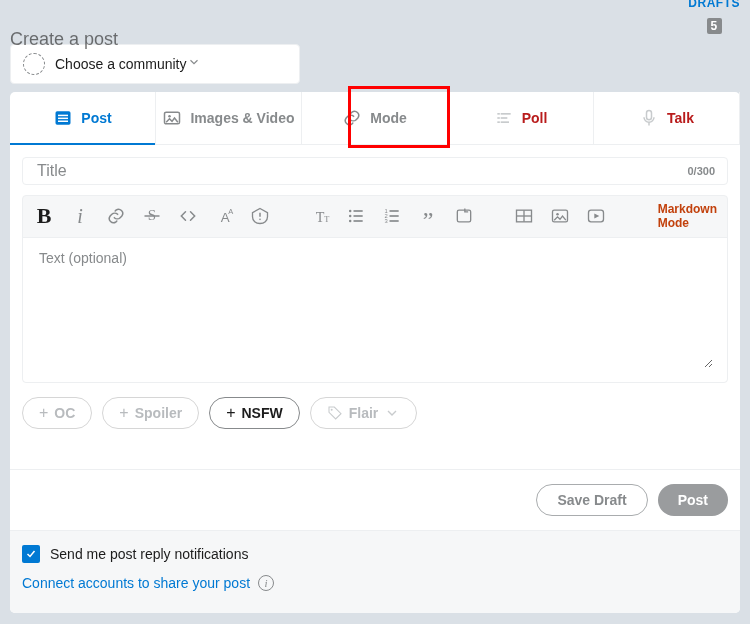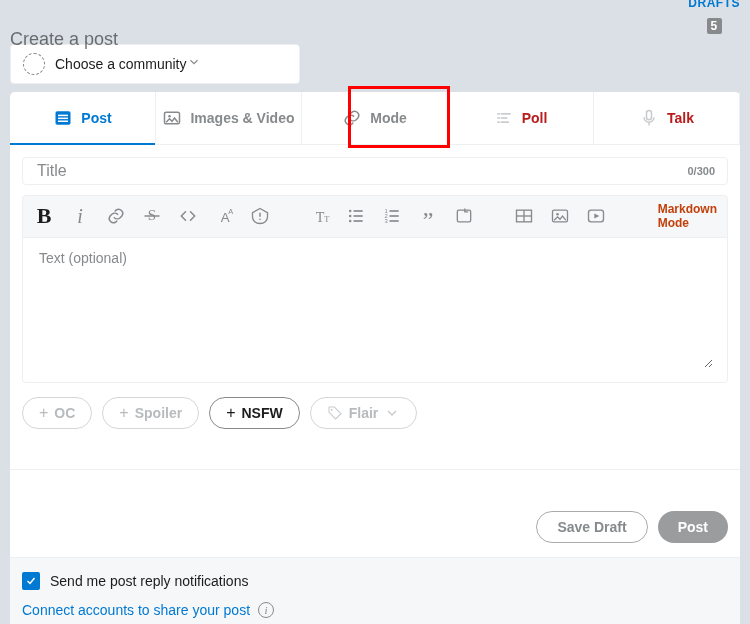--- a/index.html
+++ b/index.html
@@ -213,21 +213,20 @@
   }
   .btn {
     height: 32px;
     border-radius: 20px;
     padding: 0 20px;
     font-size: 14px;
     font-weight: 700;
     display: flex;
     align-items: center;
     cursor: pointer;
-    margin-top: 27px;
   }
   .btn.outline {
     border: 1px solid #a9acae;
     color: #878a8c;
     background: #fff;
   }
   .btn.primary {
     border: none;
     background: #9a9c9e;
     color: #fff;

